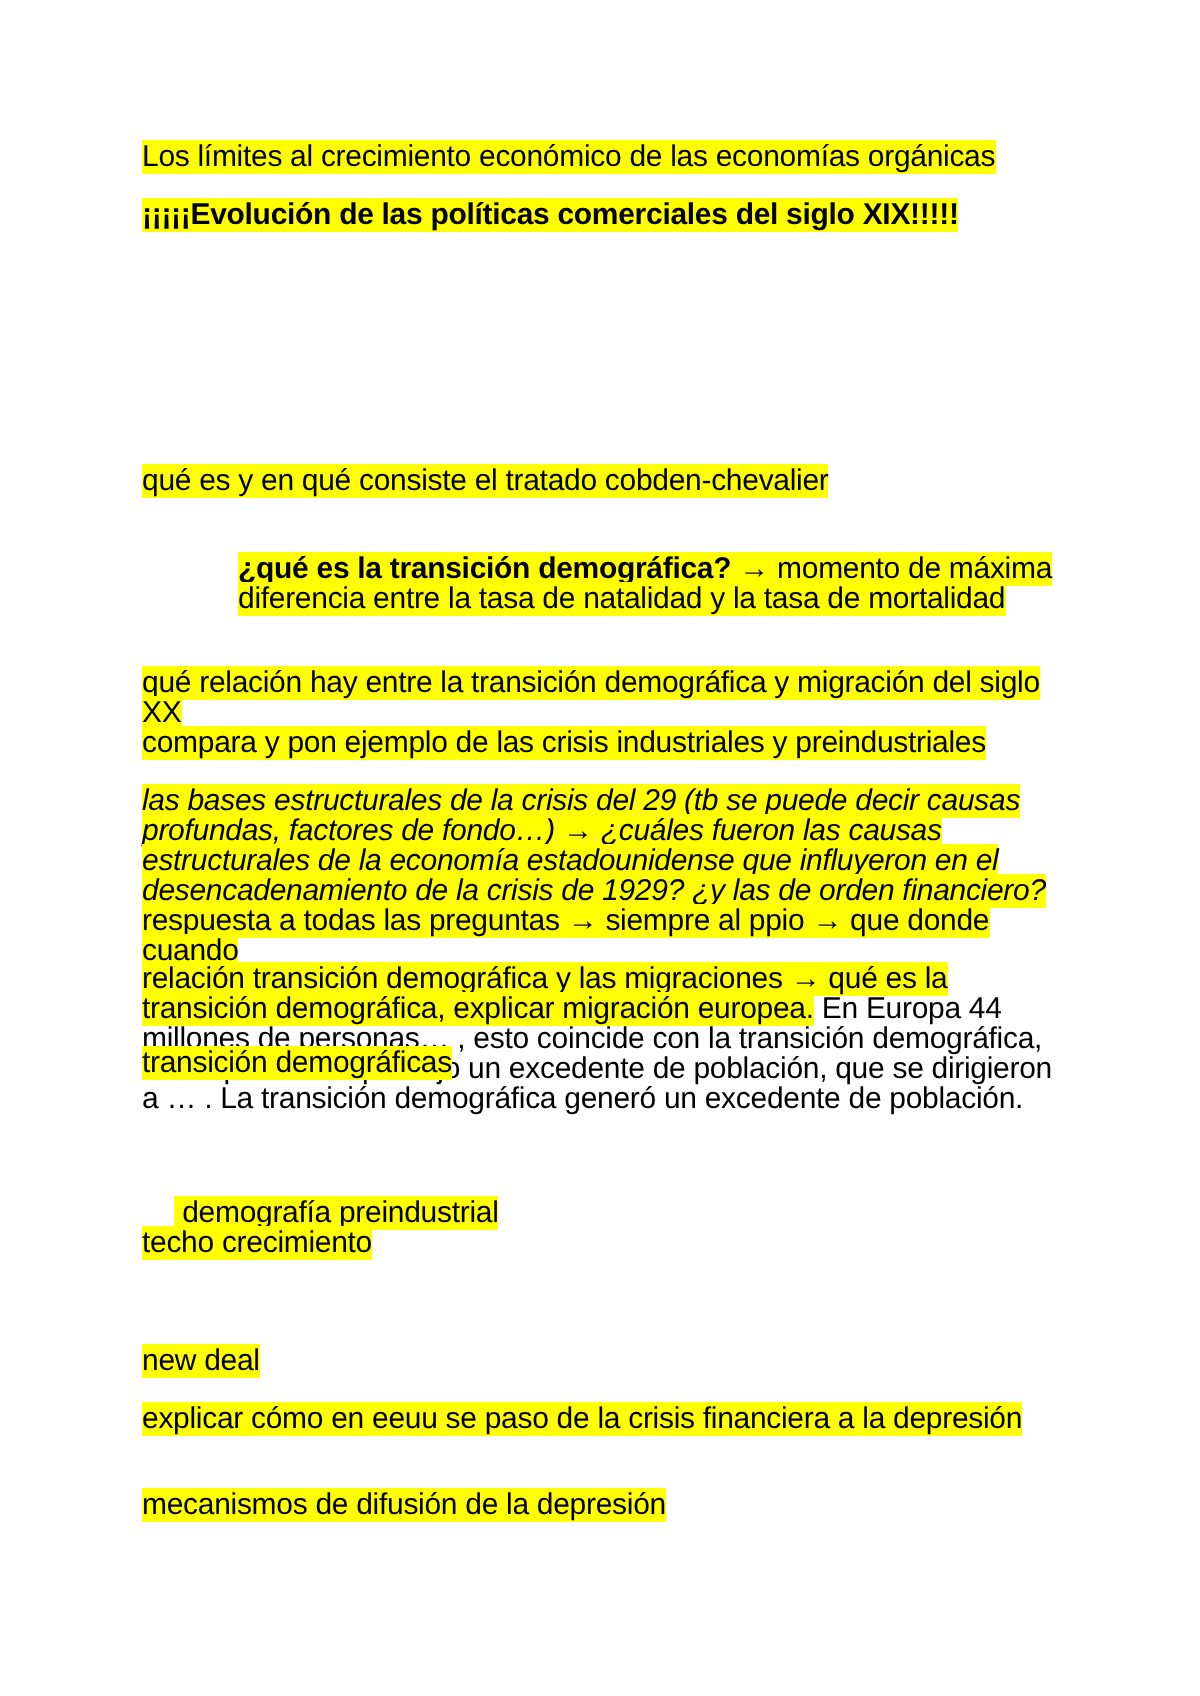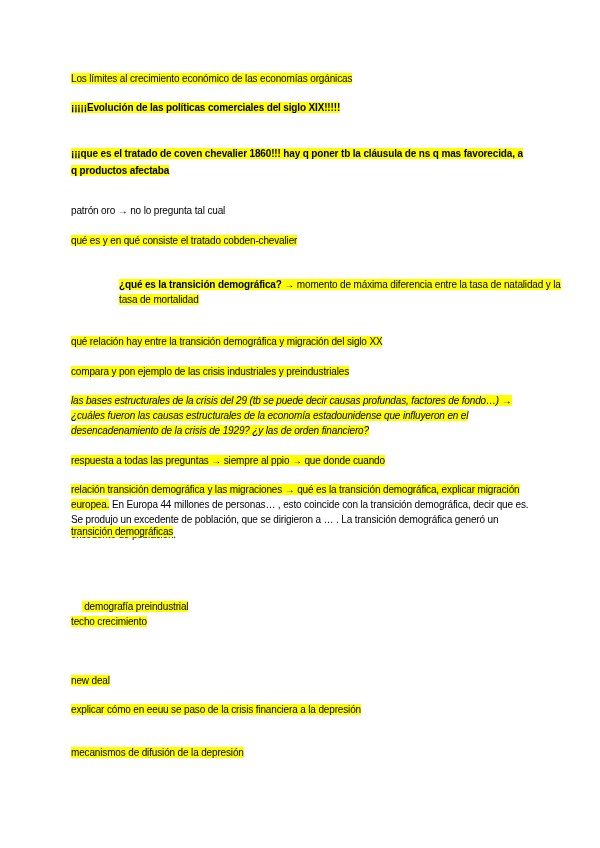--- a/index.html
+++ b/index.html
@@ -20,21 +20,21 @@
       left: 0;
       top: 0;
       width: 600px;
       height: 848px;
       background: #ffffff;
     }
     .p {
       position: absolute;
       left: 71px;
       width: 460px;
-      font-size: 10px;
+      font-size: 15px;
       line-height: 15px;
       letter-spacing: -0.15px;
       margin: 0;
     }
     .hl {
       background: #ffff00;
     }
     .b {
       font-weight: bold;
     }
@@ -45,27 +45,21 @@
 <div class="page">
 
   <p class="p" style="top:71px;">
     <span class="hl">Los límites al crecimiento económico de las economías orgánicas</span>
   </p>
 
   <p class="p b" style="top:100px;">
     <span class="hl">¡¡¡¡¡Evolución de las políticas comerciales del siglo XIX!!!!!</span>
   </p>
 
-  <p class="p b" style="top:145px; line-height:17px;">
-    <span class="hl">¡¡¡que es el tratado de coven chevalier 1860!!! hay q poner tb la cláusula de ns q mas favorecida, a q productos afectaba</span>
-  </p>
 
-  <p class="p" style="top:203px;">
-    <span>patrón oro → no lo pregunta tal cual</span>
-  </p>
 
   <p class="p" style="top:233px;">
     <span class="hl">qué es y en qué consiste el tratado cobden-chevalier</span>
   </p>
 
   <p class="p" style="top:277px;padding-left:48px;">
     <span class="hl b">¿qué es la transición demográfica?</span><span class="hl"> → momento de máxima diferencia entre la tasa de natalidad y la tasa de mortalidad</span>
   </p>
 
   <p class="p" style="top:334px;">

